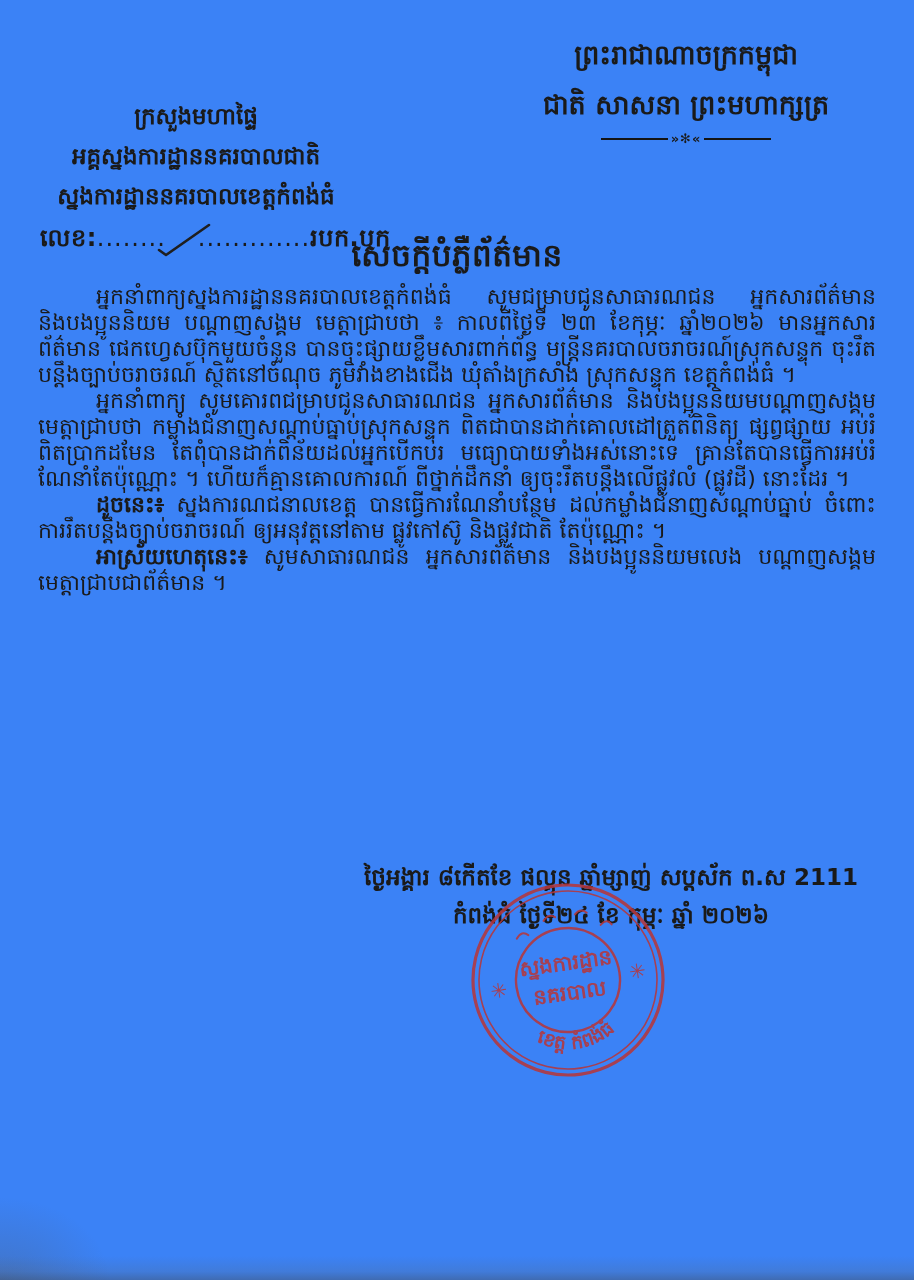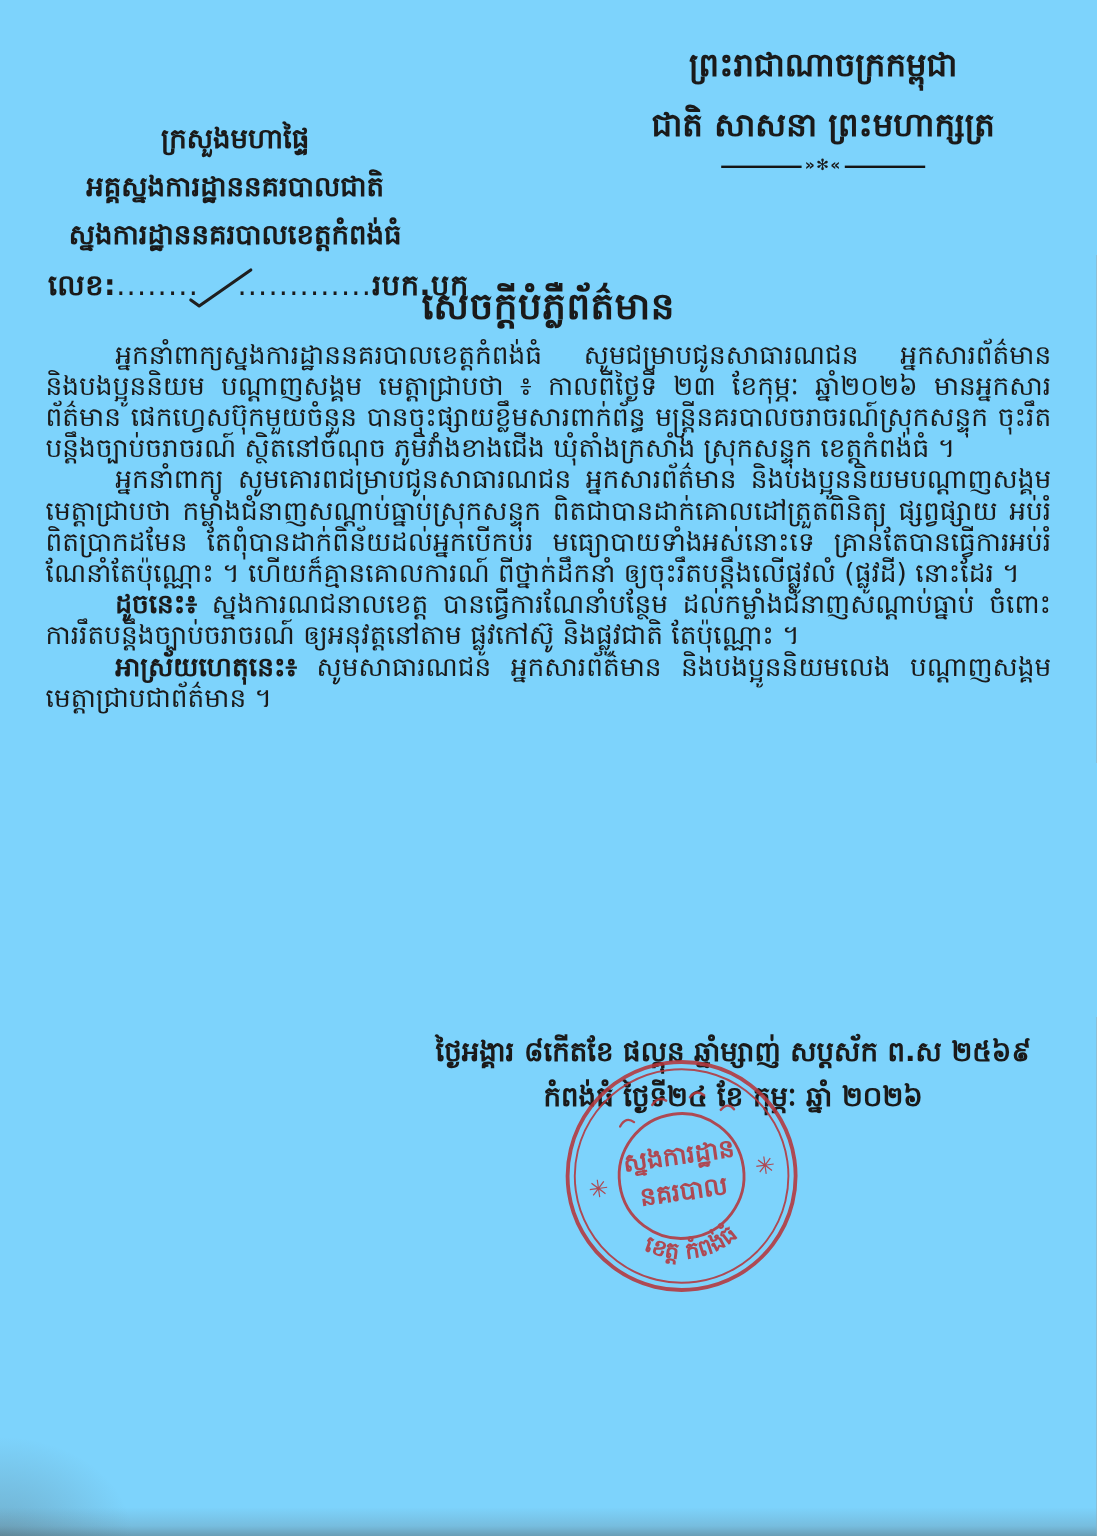--- a/index.html
+++ b/index.html
@@ -1,20 +1,20 @@
 <!DOCTYPE html>
 <html><head>
 <meta charset="utf-8">
 <style>
   html,body{margin:0;padding:0;background:#9a9a98;}
   .page{
     position:relative;
     width:914px;height:1280px;
     margin:0 auto;
-    background:#7dd3fc;
+    background:#3b82f6;
     overflow:hidden;
     font-family:"DejaVu Sans",sans-serif;
     color:#1a1a1a;
   }
   
   .page::after{
     content:"";position:absolute;left:0;right:0;bottom:0;height:24px;
     background:linear-gradient(to bottom, rgba(0,0,0,0) 0%, rgba(90,90,88,.18) 65%, rgba(70,70,68,.38) 100%);
     pointer-events:none;
   }
@@ -104,21 +104,21 @@
   <div class="doc-title" data-interactable="false">សេចក្តីបំភ្លឺព័ត៌មាន</div>
 
   <div class="body-text" data-interactable="false">
     <p data-interactable="false">អ្នកនាំពាក្យស្នងការដ្ឋាននគរបាលខេត្តកំពង់ធំ សូមជម្រាបជូនសាធារណជន អ្នកសារព័ត៌មាន និងបងប្អូននិយម បណ្តាញសង្គម មេត្តាជ្រាបថា ៖ កាលពីថ្ងៃទី ២៣ ខែកុម្ភៈ ឆ្នាំ២០២៦ មានអ្នកសារព័ត៌មាន ផេកហ្វេសប៊ុកមួយចំនួន បានចុះផ្សាយខ្លឹមសារពាក់ព័ន្ធ មន្ត្រីនគរបាលចរាចរណ៍ស្រុកសន្ទុក ចុះរឹតបន្តឹងច្បាប់ចរាចរណ៍ ស្ថិតនៅចំណុច ភូមិវាំងខាងជើង ឃុំតាំងក្រសាំង ស្រុកសន្ទុក ខេត្តកំពង់ធំ ។</p>
     <p data-interactable="false">អ្នកនាំពាក្យ សូមគោរពជម្រាបជូនសាធារណជន អ្នកសារព័ត៌មាន និងបងប្អូននិយមបណ្តាញសង្គម មេត្តាជ្រាបថា កម្លាំងជំនាញសណ្តាប់ធ្នាប់ស្រុកសន្ទុក ពិតជាបានដាក់គោលដៅត្រួតពិនិត្យ ផ្សព្វផ្សាយ អប់រំ ពិតប្រាកដមែន តែពុំបានដាក់ពិន័យដល់អ្នកបើកបរ មធ្យោបាយទាំងអស់នោះទេ គ្រាន់តែបានធ្វើការអប់រំ ណែនាំតែប៉ុណ្ណោះ ។ ហើយក៏គ្មានគោលការណ៍ ពីថ្នាក់ដឹកនាំ ឲ្យចុះរឹតបន្តឹងលើផ្លូវលំ (ផ្លូវដី) នោះដែរ ។</p>
     <p data-interactable="false"><span class="lead" data-interactable="false">ដូចនេះ៖</span><span data-interactable="false"> ស្នងការណជនាលខេត្ត បានធ្វើការណែនាំបន្ថែម ដល់កម្លាំងជំនាញសណ្តាប់ធ្នាប់ ចំពោះការរឹតបន្តឹងច្បាប់ចរាចរណ៍ ឲ្យអនុវត្តនៅតាម ផ្លូវកៅស៊ូ និងផ្លូវជាតិ តែប៉ុណ្ណោះ ។</span></p>
     <p data-interactable="false"><span class="lead" data-interactable="false">អាស្រ័យហេតុនេះ៖</span><span data-interactable="false"> សូមសាធារណជន អ្នកសារព័ត៌មាន និងបងប្អូននិយមលេង បណ្តាញសង្គម មេត្តាជ្រាបជាព័ត៌មាន ។</span></p>
   </div>
 
   <div class="dateline" data-interactable="false">
-    <div data-interactable="false">ថ្ងៃអង្គារ ៨កើតខែ ផល្គុន ឆ្នាំម្សាញ់ សប្តស័ក ព.ស ២៥៦៩</div>
+    <div data-interactable="false">ថ្ងៃអង្គារ ៨កើតខែ ផល្គុន ឆ្នាំម្សាញ់ សប្តស័ក ព.ស 2111</div>
     <div data-interactable="false">កំពង់ធំ ថ្ងៃទី២៤ ខែ កុម្ភៈ ឆ្នាំ ២០២៦</div>
   </div>
 
   <svg class="seal" viewBox="0 0 200 200" data-interactable="false">
     <g transform="rotate(-8 100 100)" fill="none" stroke="#b5373c">
       <circle cx="100" cy="100" r="95" stroke-width="3.2" data-interactable="false"></circle>
       <circle cx="100" cy="100" r="89" stroke-width="1.6" data-interactable="false"></circle>
       <circle cx="100" cy="100" r="52" stroke-width="2.4" data-interactable="false"></circle>
 
       <path d="M55 52 q6 -8 12 -2 M84 38 q6 -7 12 -2 M116 36 q6 -6 12 0 M140 50 q7 -6 11 1" stroke-width="2" stroke-linecap="round" data-interactable="false"></path>

